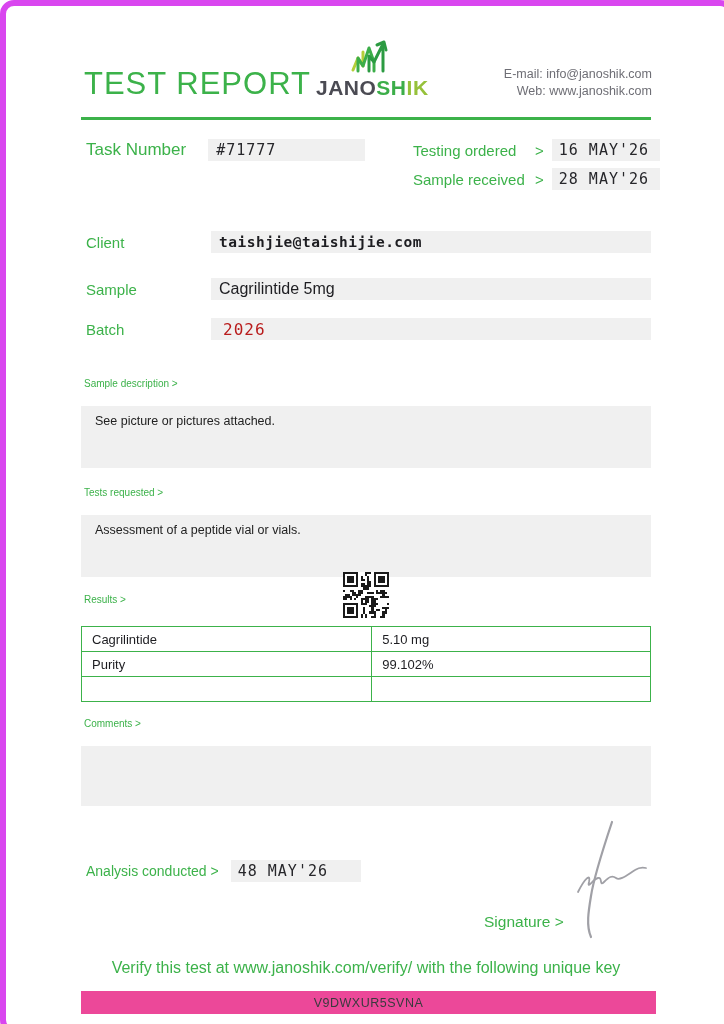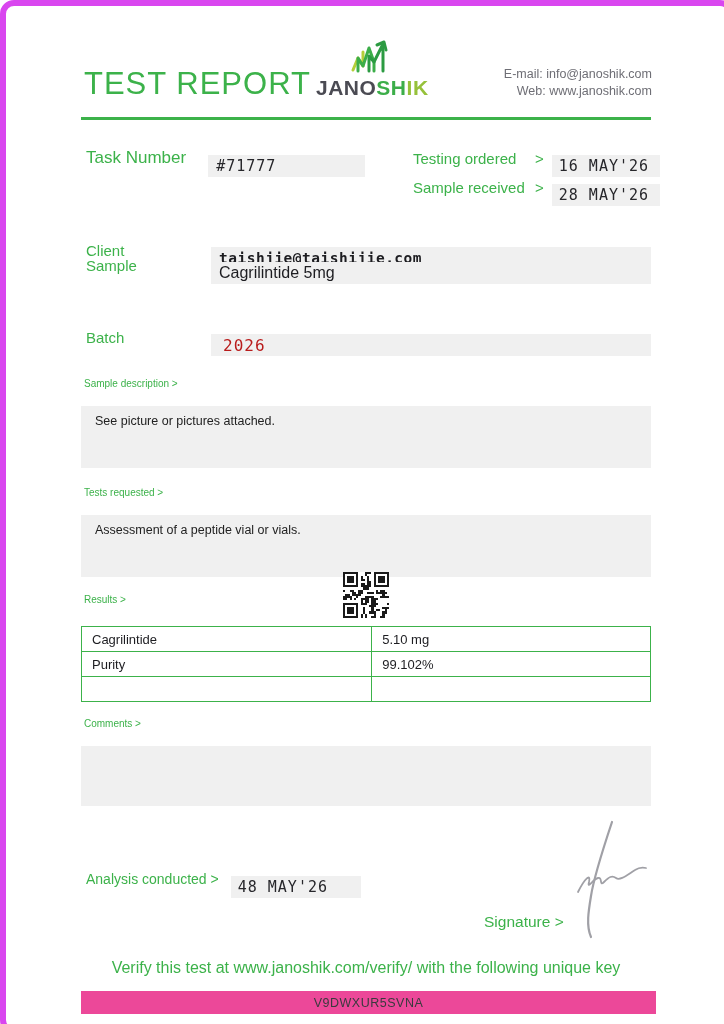--- a/index.html
+++ b/index.html
@@ -20,21 +20,21 @@
   .logo-jano{color:#4b4b53;}
   .logo-sh{color:#3cae49;}
   .logo-ik{color:#96c13a;}
   .contact{
     position:absolute;right:76px;top:60px;text-align:right;
     font-size:12.5px;color:#6e6e75;line-height:17px;
   }
   .divider{position:absolute;left:75px;top:111px;width:570px;height:3px;background:var(--accent);}
   .task-row{position:absolute;left:80px;top:133px;display:flex;align-items:center;}
   .task-label{font-size:17px;color:var(--accent);margin-right:22px;}
-  .value-box{background:#f0f0f0;height:22px;display:flex;align-items:center;margin-top:16px;}
+  .value-box{background:#f0f0f0;height:22px;display:flex;align-items:center;}
   .task-box{width:157px;}
   .mono-val{
     font-family:"DejaVu Sans Mono",monospace;font-size:15px;color:#27272b;
     letter-spacing:1px;padding-left:8px;white-space:nowrap;
   }
   .date-row{position:absolute;display:flex;align-items:center;}
   .date-row .lbl{width:122px;font-size:15px;color:var(--accent);}
   .date-row .arrow{color:var(--accent);font-size:15px;margin:0 8px 0 0;}
   .date-box{width:108px;}
   .date-val{font-family:"DejaVu Sans Mono",monospace;font-size:15px;color:#27272b;letter-spacing:1px;padding-left:7px;}
@@ -127,21 +127,21 @@
       <span class="date-val">28 MAY'26</span>
     </span>
   </div>
 
   <div class="detail-row" style="top:225px;">
     <span class="lbl">Client</span>
     <span class="value-box detail-box">
       <span class="val-mono">taishjie@taishijie.com</span>
     </span>
   </div>
-  <div class="detail-row" style="top:240px;align-items:center;">
+  <div class="detail-row" style="top:272px;align-items:center;">
     <span class="lbl">Sample</span>
     <span class="value-box detail-box">
       <span class="val-sans">Cagrilintide 5mg</span>
     </span>
   </div>
   <div class="detail-row" style="top:312px;">
     <span class="lbl">Batch</span>
     <span class="value-box detail-box">
       <span class="val-digits">2026</span>
     </span>

